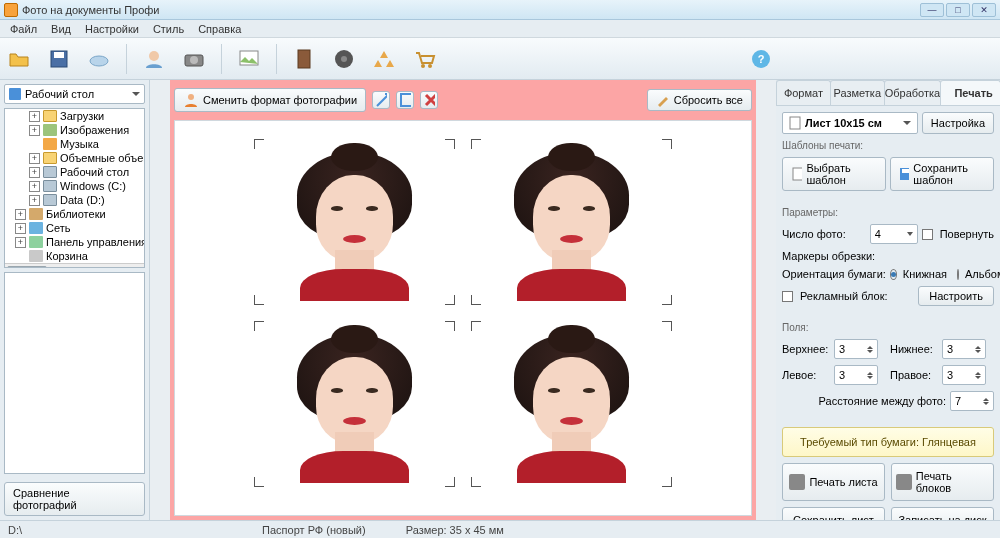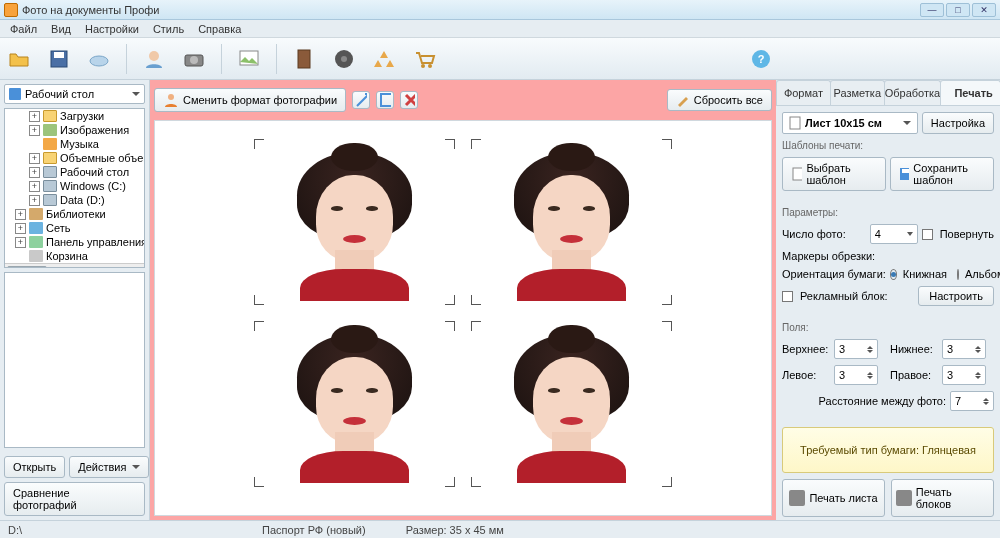--- a/index.html
+++ b/index.html
@@ -8,21 +8,21 @@
 .titlebar .ticon { width: 14px; height: 14px; background: #f8a33c; border: 1px solid #c06b00; border-radius: 2px; margin-right: 4px; }
 .titlebar .title { color: #333; flex: 1; }
 .titlebar .winbtns { display: flex; gap: 2px; }
 .titlebar .winbtn { width: 24px; height: 14px; background: #cfe6f4; border: 1px solid #9ec0d7; border-radius: 2px; display:flex; align-items:center; justify-content:center; font-size:9px; color:#336; }
 .menubar { height: 18px; background: #e6edf2; display: flex; align-items: center; padding: 0 4px; gap: 2px; border-bottom: 1px solid #cfd8de; }
 .menubar span { padding: 1px 6px; color: #333; }
 .toolbar { height: 42px; background: linear-gradient(#f8fbfd,#e2ebf1); border-bottom: 1px solid #c5d2db; display: flex; align-items: center; padding: 0 6px; gap: 14px; position: relative; }
 .toolbar .tbtn { width: 26px; height: 26px; display:flex; align-items:center; justify-content:center; border-radius:3px; }
 .toolbar .sep { width: 1px; height: 30px; background: #c5d2db; }
 .toolbar .help { position:absolute; right: 230px; width:18px;height:18px;border-radius:50%; background:#5fb7e6; color:#fff; display:flex;align-items:center;justify-content:center; font-weight:bold; }
-.maingrid { flex:1; display:flex; min-height:0; }
+.maingrid { flex:1; display:flex; min-height:0;gap:20px; }
 .leftpane { width: 150px; background:#e6edf2; border-right:1px solid #c5d2db; display:flex; flex-direction:column; }
 .leftpane .combo { margin:4px; height:20px; background:#fff; border:1px solid #a9b9c5; border-radius:2px; display:flex; align-items:center; padding:0 4px; }
 .leftpane .combo .cicon{width:12px;height:12px;background:#4a90d9;margin-right:4px;border-radius:1px;}
 .leftpane .combo .arrow{border-top:4px solid #555;border-left:4px solid transparent;border-right:4px solid transparent;}
 .tree { flex:0 0 160px; margin:0 4px 4px; background:#fff; border:1px solid #a9b9c5; overflow-y:auto; overflow-x:auto;}
 .tree-scroll{min-width:180px;}
 .tree .node { display:flex; align-items:center; padding:1px 2px; white-space:nowrap; }
 .tree .tw { width:11px;height:11px;border:1px solid #888;display:inline-flex;align-items:center;justify-content:center;font-size:9px;line-height:1;margin-right:3px;color:#444;background:#fff;}
 .tree .spacer{display:inline-block;}
 .tree .ficon{width:14px;height:12px;margin-right:3px;display:inline-block;border-radius:1px;}
@@ -78,21 +78,21 @@
 .select,.spin{height:20px;background:#fff;border:1px solid #a9b9c5;border-radius:2px;display:flex;align-items:center;padding:0 4px;}
 .select .arrow{border-top:4px solid #555;border-left:3px solid transparent;border-right:3px solid transparent;margin-left:auto;}
 .spin{width:44px;justify-content:space-between;}
 .spin .arrows{display:flex;flex-direction:column;gap:1px;}
 .spin .arrows div{border-left:3px solid transparent;border-right:3px solid transparent;}
 .spin .arrows .up{border-bottom:3px solid #555;} .spin .arrows .dn{border-top:3px solid #555;}
 .radio{width:11px;height:11px;border:1px solid #777;border-radius:50%;display:inline-flex;align-items:center;justify-content:center;margin-right:2px;}
 .radio.checked::after{content:"";width:5px;height:5px;background:#3a7ab4;border-radius:50%;}
 .check{width:11px;height:11px;border:1px solid #777;background:#fff;display:inline-block;margin-right:3px;}
 .hr{height:1px;background:#c5d2db;margin:2px 0;}
-.paperbox{background:linear-gradient(#fffde6,#fef7c8);border:1px solid #d8ca7a;border-radius:3px;padding:16px;text-align:center;color:#5a4a00;}
+.paperbox{background:linear-gradient(#fffde6,#fef7c8);border:1px solid #d8ca7a;border-radius:3px;padding:8px;text-align:center;color:#5a4a00;}
 .btngrid{display:grid;grid-template-columns:1fr 1fr;gap:6px;}
 .btngrid .btn{padding:6px 4px;font-size:10px;}
 .btngrid .ico16{width:16px;height:16px;border-radius:2px;}
 .statusbar{height:18px;background:#e6edf2;border-top:1px solid #c5d2db;display:flex;align-items:center;padding:0 8px;gap:40px;color:#444;}
 svg{display:block;}
 </style>
 </head>
 <body>
 
 <div class="titlebar">
@@ -253,29 +253,20 @@
             <span class="ficon bin"></span>
             <span>Корзина</span>
           </div>
         </div>
       <div class="tree-hsb">
           <div class="thumb"></div>
         </div>
     </div>
     <div class="preview"></div>
     <div class="leftbtns">
-      <div class="btnrow">
-        <div class="btn flex">
-            <span>Открыть</span>
-          </div>
-        <div class="btn flex">
-            <span>Действия</span>
-            <div class="dd"></div>
-          </div>
-      </div>
       <div class="btn">
           <span>Сравнение фотографий</span>
         </div>
     </div>
   </div>
 
   <div class="center">
     <div class="center-tb">
       <div class="btn">
         <svg width="16" height="16">

